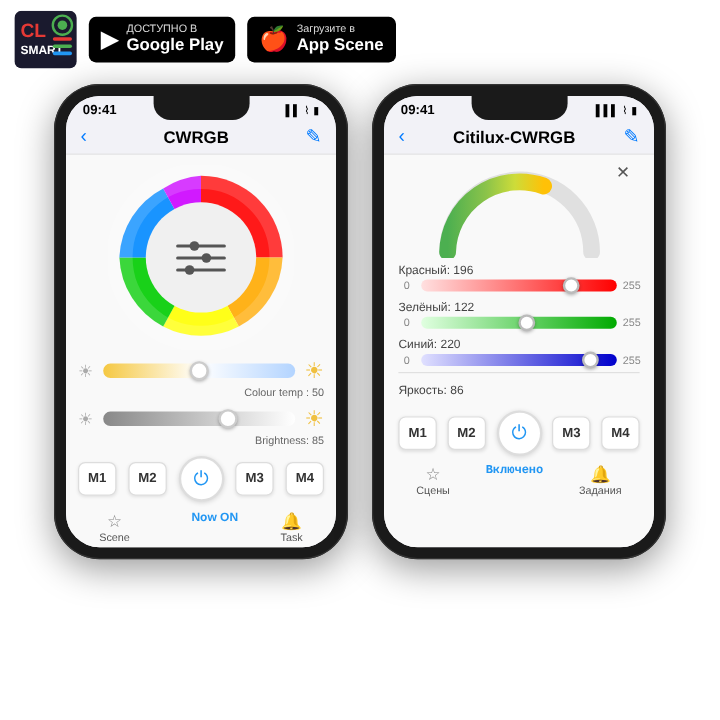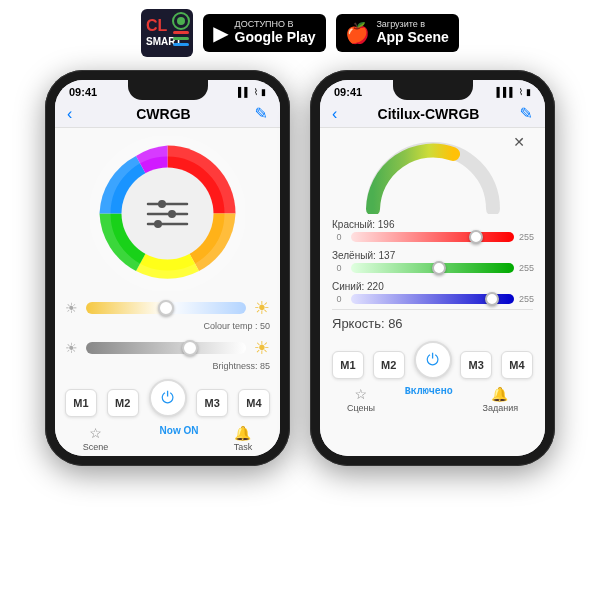--- a/index.html
+++ b/index.html
@@ -12,21 +12,20 @@
     }
 
     
     .header-bar {
       display: flex;
       align-items: center;
       padding: 24px 12px;
       gap: 10px;
       background: #fff;
       height: 65px;
-      justify-content: center;
     }
 
     .cl-logo {
       width: 52px;
       height: 48px;
       flex-shrink: 0;
     }
 
     .store-badge {
       display: flex;
@@ -208,21 +207,21 @@
       width: 100%;
     }
 
     .sun-icon { font-size: 14px; color: #aaa; }
     .sun-icon-bright { font-size: 18px; color: #f0c040; }
 
     
     .buttons-row {
       display: flex;
       justify-content: space-between;
-      align-items: flex-end;
+      align-items: center;
       width: 100%;
       gap: 4px;
       padding: 2px 0;
     }
 
     .m-button {
       width: 32px;
       height: 28px;
       background: #fff;
       border: 1px solid #ddd;
@@ -352,21 +351,21 @@
       box-shadow: 0 1px 3px rgba(0,0,0,0.3);
     }
 
     .brightness-row {
       width: 100%;
       padding: 4px 0 2px;
       border-top: 1px solid #e0e0e0;
     }
 
     .brightness-label {
-      font-size: 13px;
+      font-size: 10px;
       color: #444;
       font-weight: 500;
       text-align: center;
     }
 
     
     .notch {
       position: absolute;
       top: 10px;
       left: 50%;
@@ -556,21 +555,21 @@
             <div class="rgb-slider-line">
               <span class="rgb-min">0</span>
               <div class="rgb-track red-track">
                 <div class="rgb-thumb" style="left: calc(196/255 * 100% - 7px);"></div>
               </div>
               <span class="rgb-max">255</span>
             </div>
           </div>
 
           <div class="rgb-row">
-            <span class="rgb-label">Зелёный: 137</span>
+            <span class="rgb-label">Зелёный: 122</span>
             <div class="rgb-slider-line">
               <span class="rgb-min">0</span>
               <div class="rgb-track green-track">
                 <div class="rgb-thumb" style="left: calc(137/255 * 100% - 7px);"></div>
               </div>
               <span class="rgb-max">255</span>
             </div>
           </div>
 
           <div class="rgb-row">

